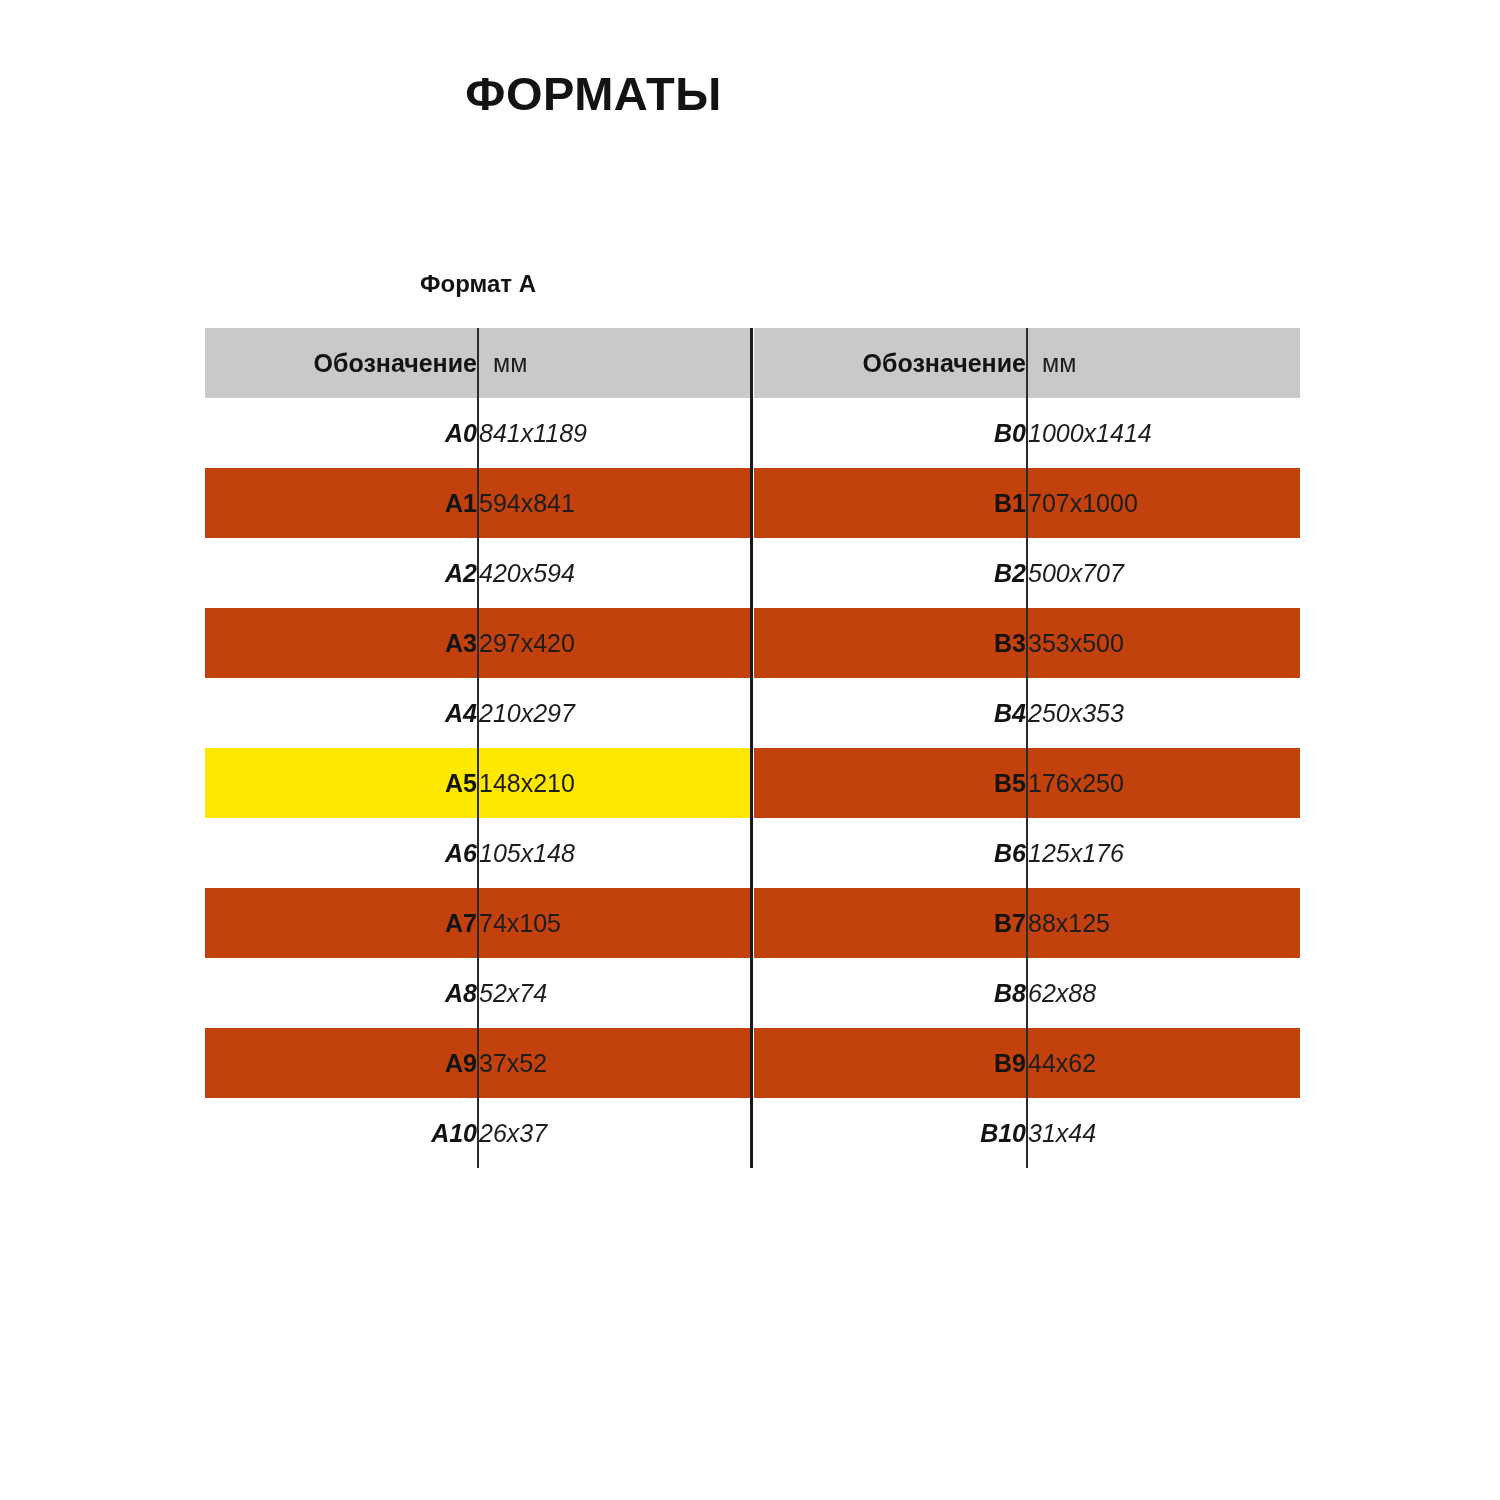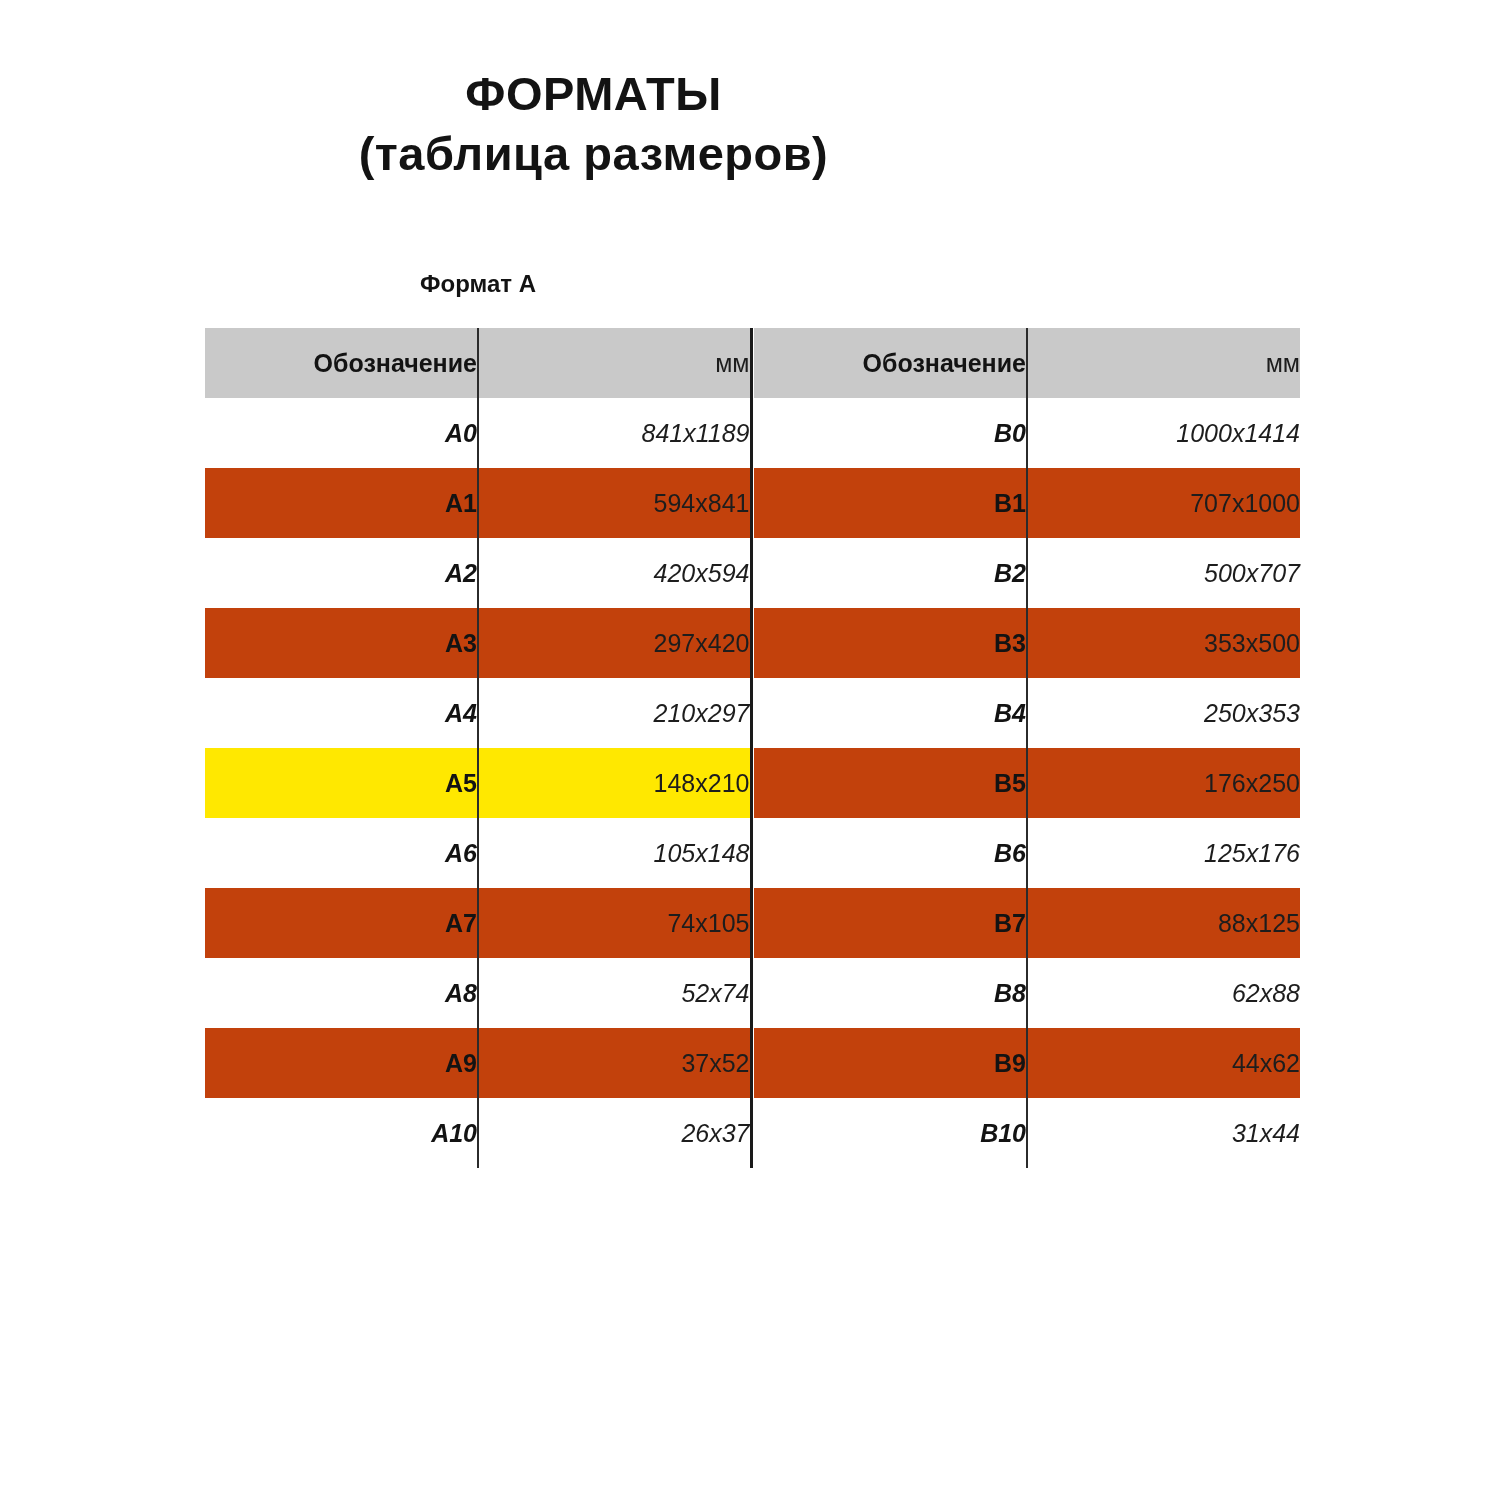--- a/index.html
+++ b/index.html
@@ -78,30 +78,30 @@
   col.c-sep  { width: 3px; }
 
   .hdr td {
     background: #c9c9c9;
     font-size: 24px;
     font-weight: normal;
     color: #1d1d1d;
     height: 72px;
   }
   .hdr .code { text-align: right; padding-left: 78px; }
-  .hdr .mm   { text-align: right; padding-left: 14px; }
+  .hdr .mm   { text-align: left; padding-left: 14px; }
 
   td.code {
     text-align: right;
     padding-right: 16px;
     font-weight: bold;
     color: #131313;
   }
   td.mm {
-    text-align: right;
+    text-align: left;
     padding-left: 14px;
     color: #1d1d1d;
     border-left: 2px solid #2b2b2b;
   }
   tr.shade td.code, tr.shade td.mm { background: #c2410c; }
   tr.plain td.code, tr.plain td.mm { background: #ffffff; font-style: italic; }
 
   td.sep {
     background: #ffffff;
     border-left: 3px solid #1a1a1a;
@@ -110,21 +110,20 @@
 
   tr .hl { background: #ffe800 !important; }
 </style>
 </head>
 <body>
 
 <div class="page">
 
   <div class="title-block">
     <div class="title-line">ФОРМАТЫ</div>
-    <div class="title-line">(таблица размеров)</div>
   </div>
 
   <div class="table-wrap">
 
     <div class="group-head">
       <div class="gh gh-a">Формат A</div>
       <div class="gh-sep"></div>
     </div>
 
     <table class="fmt">

